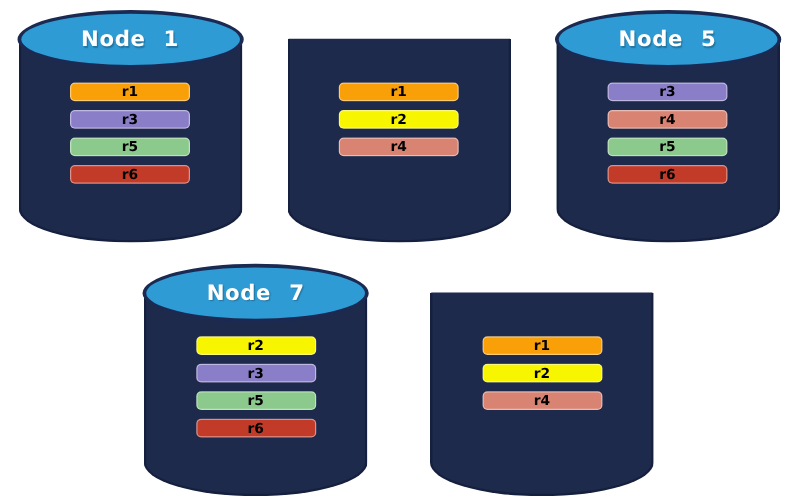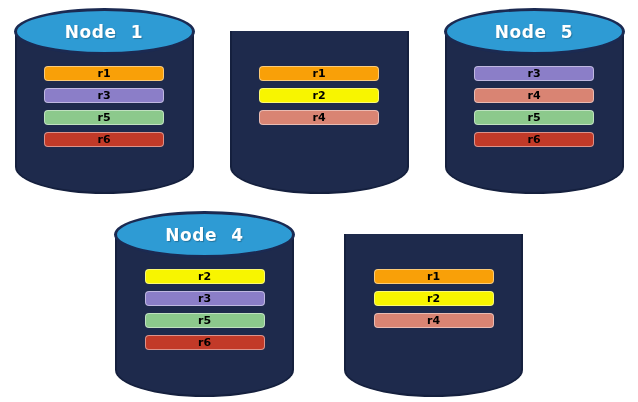--- a/index.html
+++ b/index.html
@@ -73,21 +73,21 @@
     left: 0;
     right: 0;
     top: 58px;
     display: flex;
     flex-direction: column;
     align-items: center;
     gap: 7px;
     z-index: 2;
   }
   .bar {
-    width: 120px;
+    width: 96px;
     height: 15px;
     border-radius: 4px;
     border: 1px solid rgba(255,255,255,0.45);
     box-sizing: border-box;
     display: flex;
     align-items: center;
     justify-content: center;
   }
   .bar-label {
     font-size: 11px;
@@ -160,21 +160,21 @@
       </div>
     </div>
 
   </div>
 
   <div class="row row-bottom">
 
     <div class="cylinder">
       <div class="cyl-body"></div>
       <div class="cyl-top">
-        <span class="node-title">Node 4</span>
+        <span class="node-title">Node 7</span>
       </div>
       <div class="bars">
         <div class="bar" style="background-color: rgb(248, 245, 0);">
           <span class="bar-label">r2</span>
         </div>
         <div class="bar" style="background-color: rgb(139, 126, 200);">
           <span class="bar-label">r3</span>
         </div>
         <div class="bar" style="background-color: rgb(140, 201, 140);">
           <span class="bar-label">r5</span>

